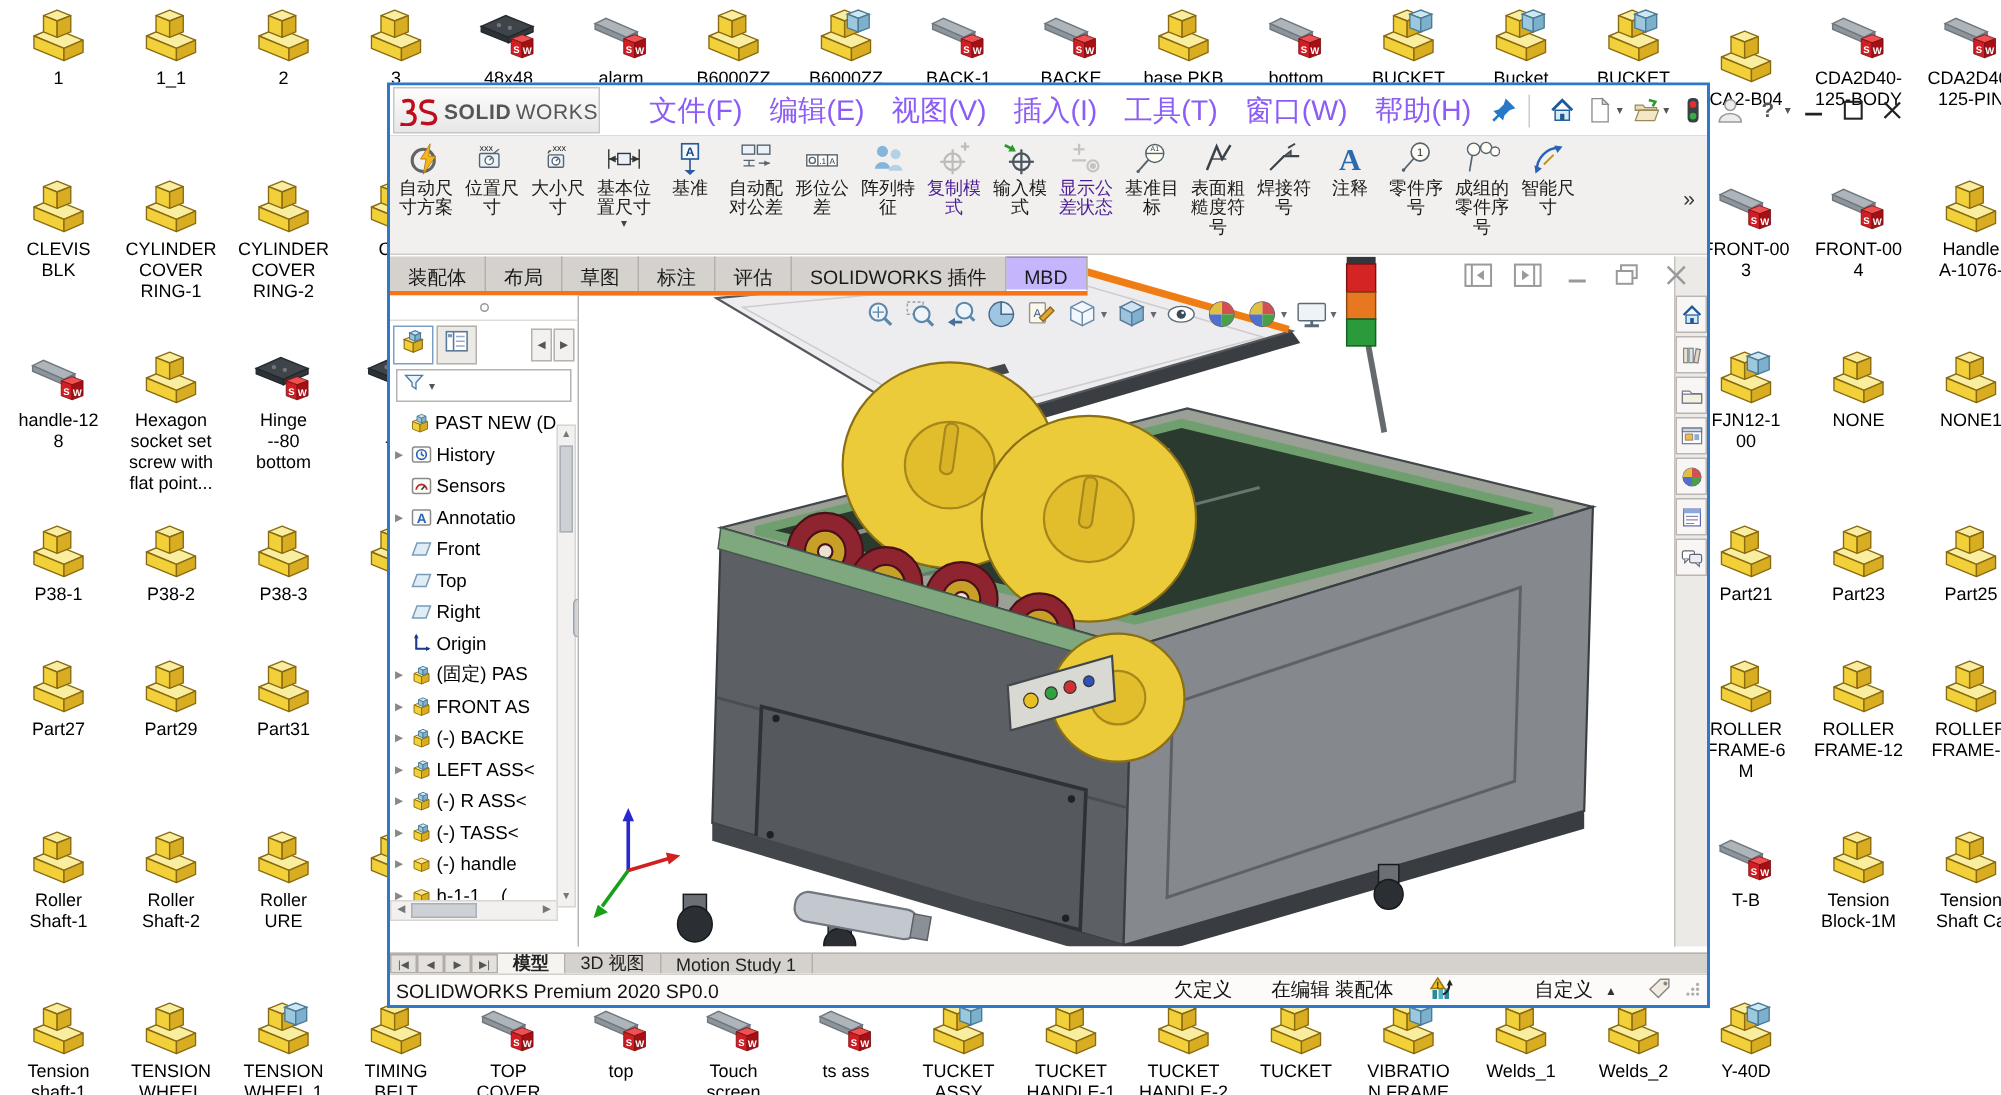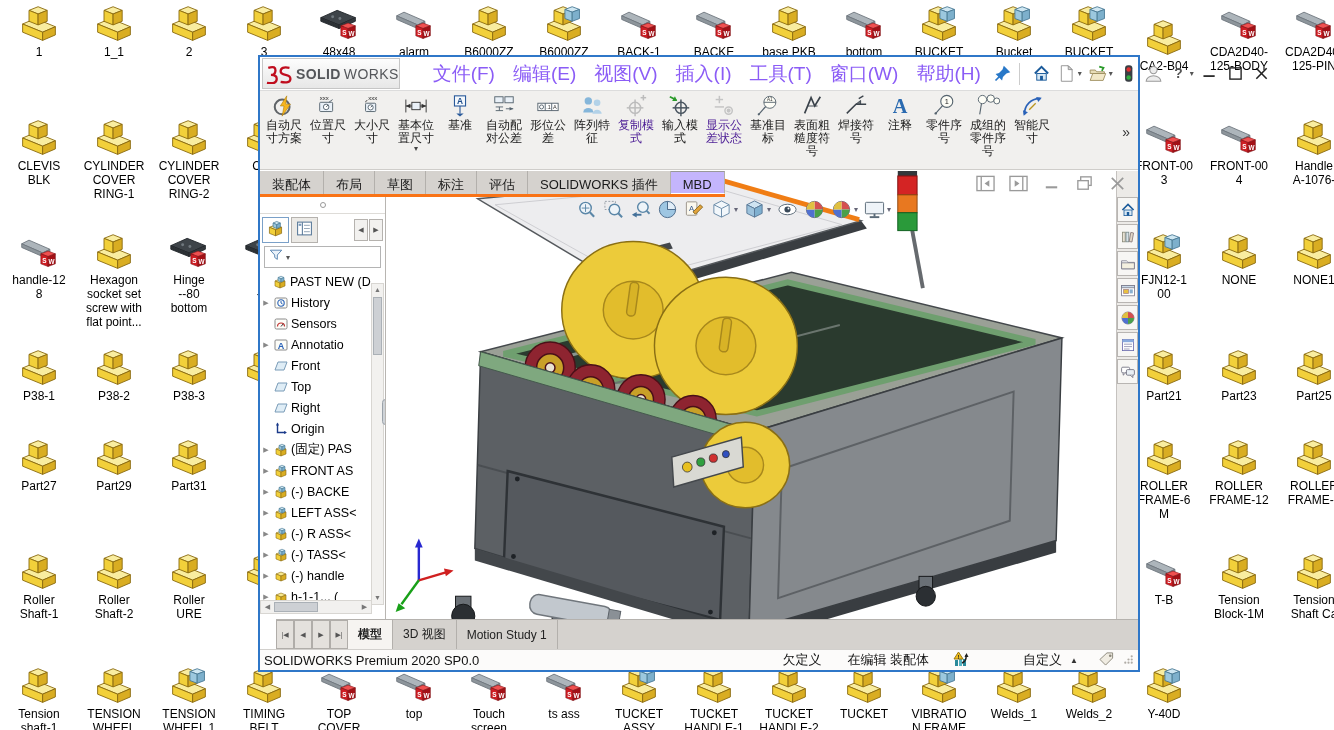--- a/index.html
+++ b/index.html
@@ -88,22 +88,22 @@
   .vs-thumb { position:absolute; left:1px; right:1px; top:13px; height:58px; background:#cdd0d4; border:1px solid #aab0b6; }
   .vs-down { position:absolute; bottom:0; left:0; right:0; }
   .hscroll { position:absolute; left:0; bottom:17px; height:14px; width:112px; background:#f2f1ef; border:1px solid #d8d6d2; display:flex; }
   .hs-arrow { width:13px; font-size:7px; color:#777; text-align:center; line-height:12px; }
   .hs-thumb { width:44px; margin-top:1px; height:10px; background:#cdd0d4; border:1px solid #aab0b6; }
   .hs-right { margin-left:auto; }
   .splitter-grip { position:absolute; right:-4px; top:202px; width:7px; height:26px; background:#cfd3d7;
     border:1px solid #9aa2aa; border-radius:4px; z-index:8; }
 
   
-  .model-tabs { position:absolute; left:0; bottom:21px; right:0; height:30px; background:#d5d2ce;
-    border-top:1px solid #b5b2ae; display:flex; font-size:12px; z-index:6;margin-left:16px; }
+  .model-tabs { position:absolute; left:0; bottom:21px; right:0; height:14px; background:#d5d2ce;
+    border-top:1px solid #b5b2ae; display:flex; font-size:12px; z-index:6; }
   .mt-nav { display:flex; }
   .mt-nav-btn { width:18px; border:1px solid #b0ada9; background:#e4e1dd; font-size:7px; color:#555;
     display:flex; align-items:center; justify-content:center; }
   .mtab { padding:0 10px; border-right:1px solid #b3b0ac; color:#222; display:flex; align-items:center; white-space:nowrap; }
   .mtab.active { background:#f6f4f1; font-weight:bold; }
   .statusbar { position:absolute; left:0; bottom:0; right:0; height:21px; background:#fcfbfa;
     border-top:1px solid #d2d0cd; display:flex; align-items:center; font-size:13px; color:#111; padding:0 4px; z-index:6; }
   .sb-flex { flex:1; }
   .sb-warn svg { width:18px; height:16px; }
   .sb-caret { font-size:8px; color:#333; margin:0 0 0 8px; }

